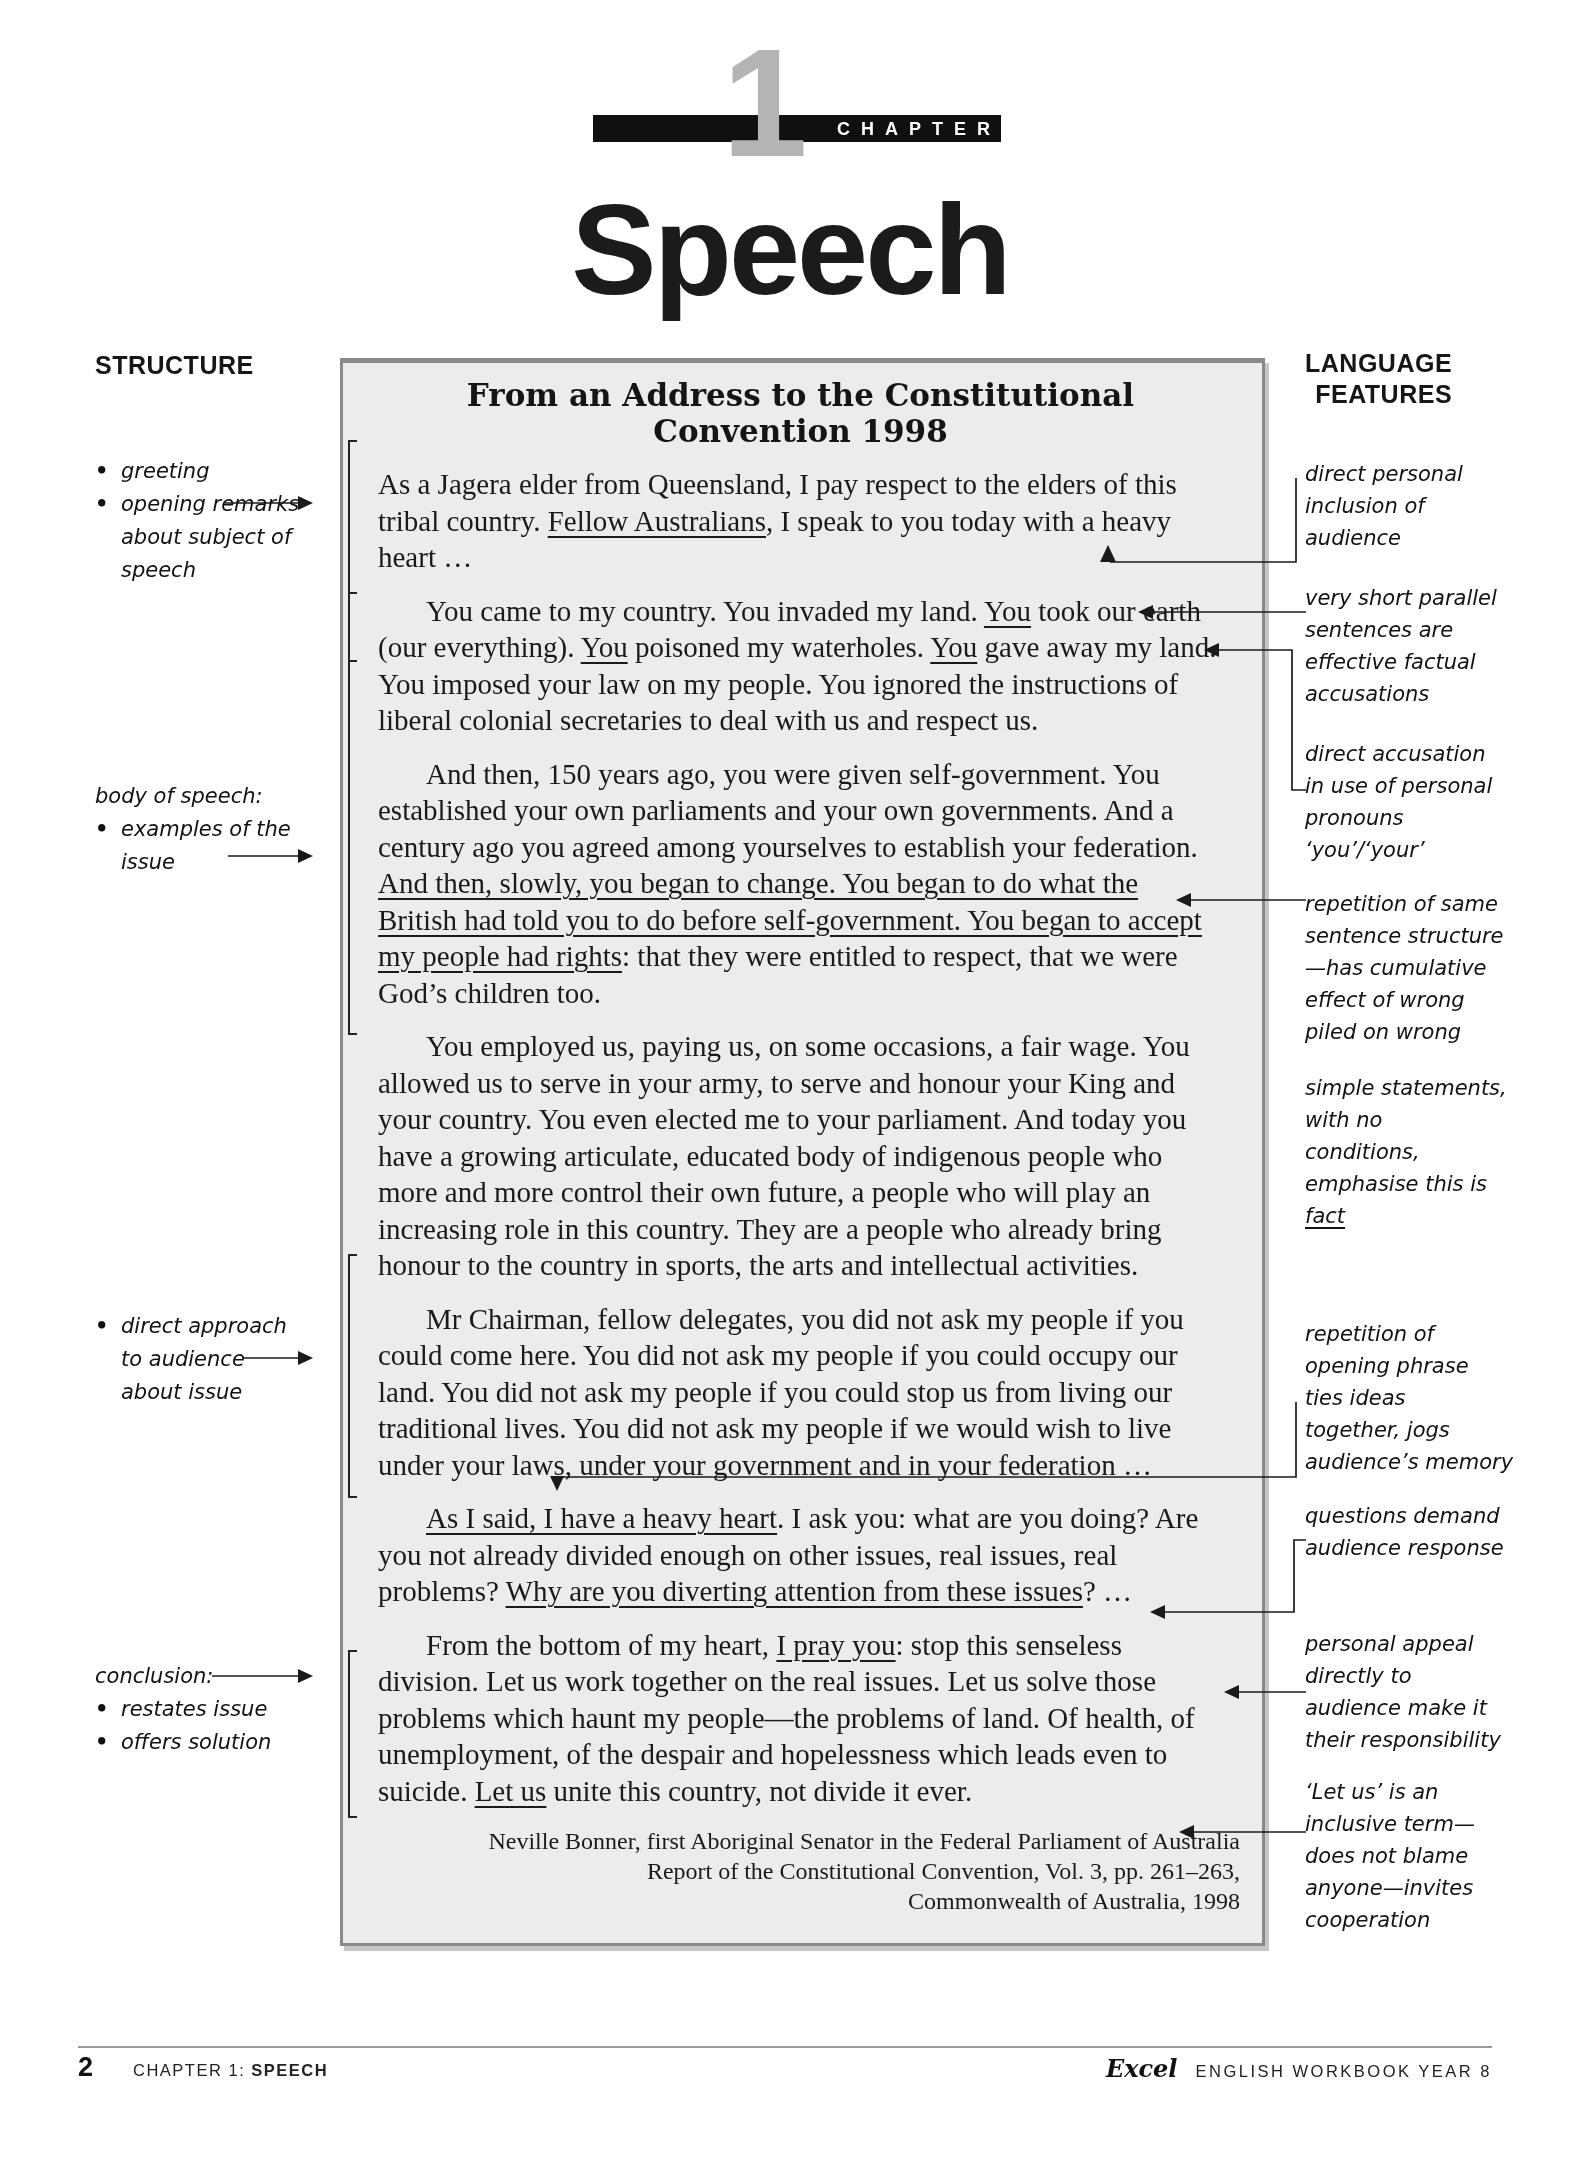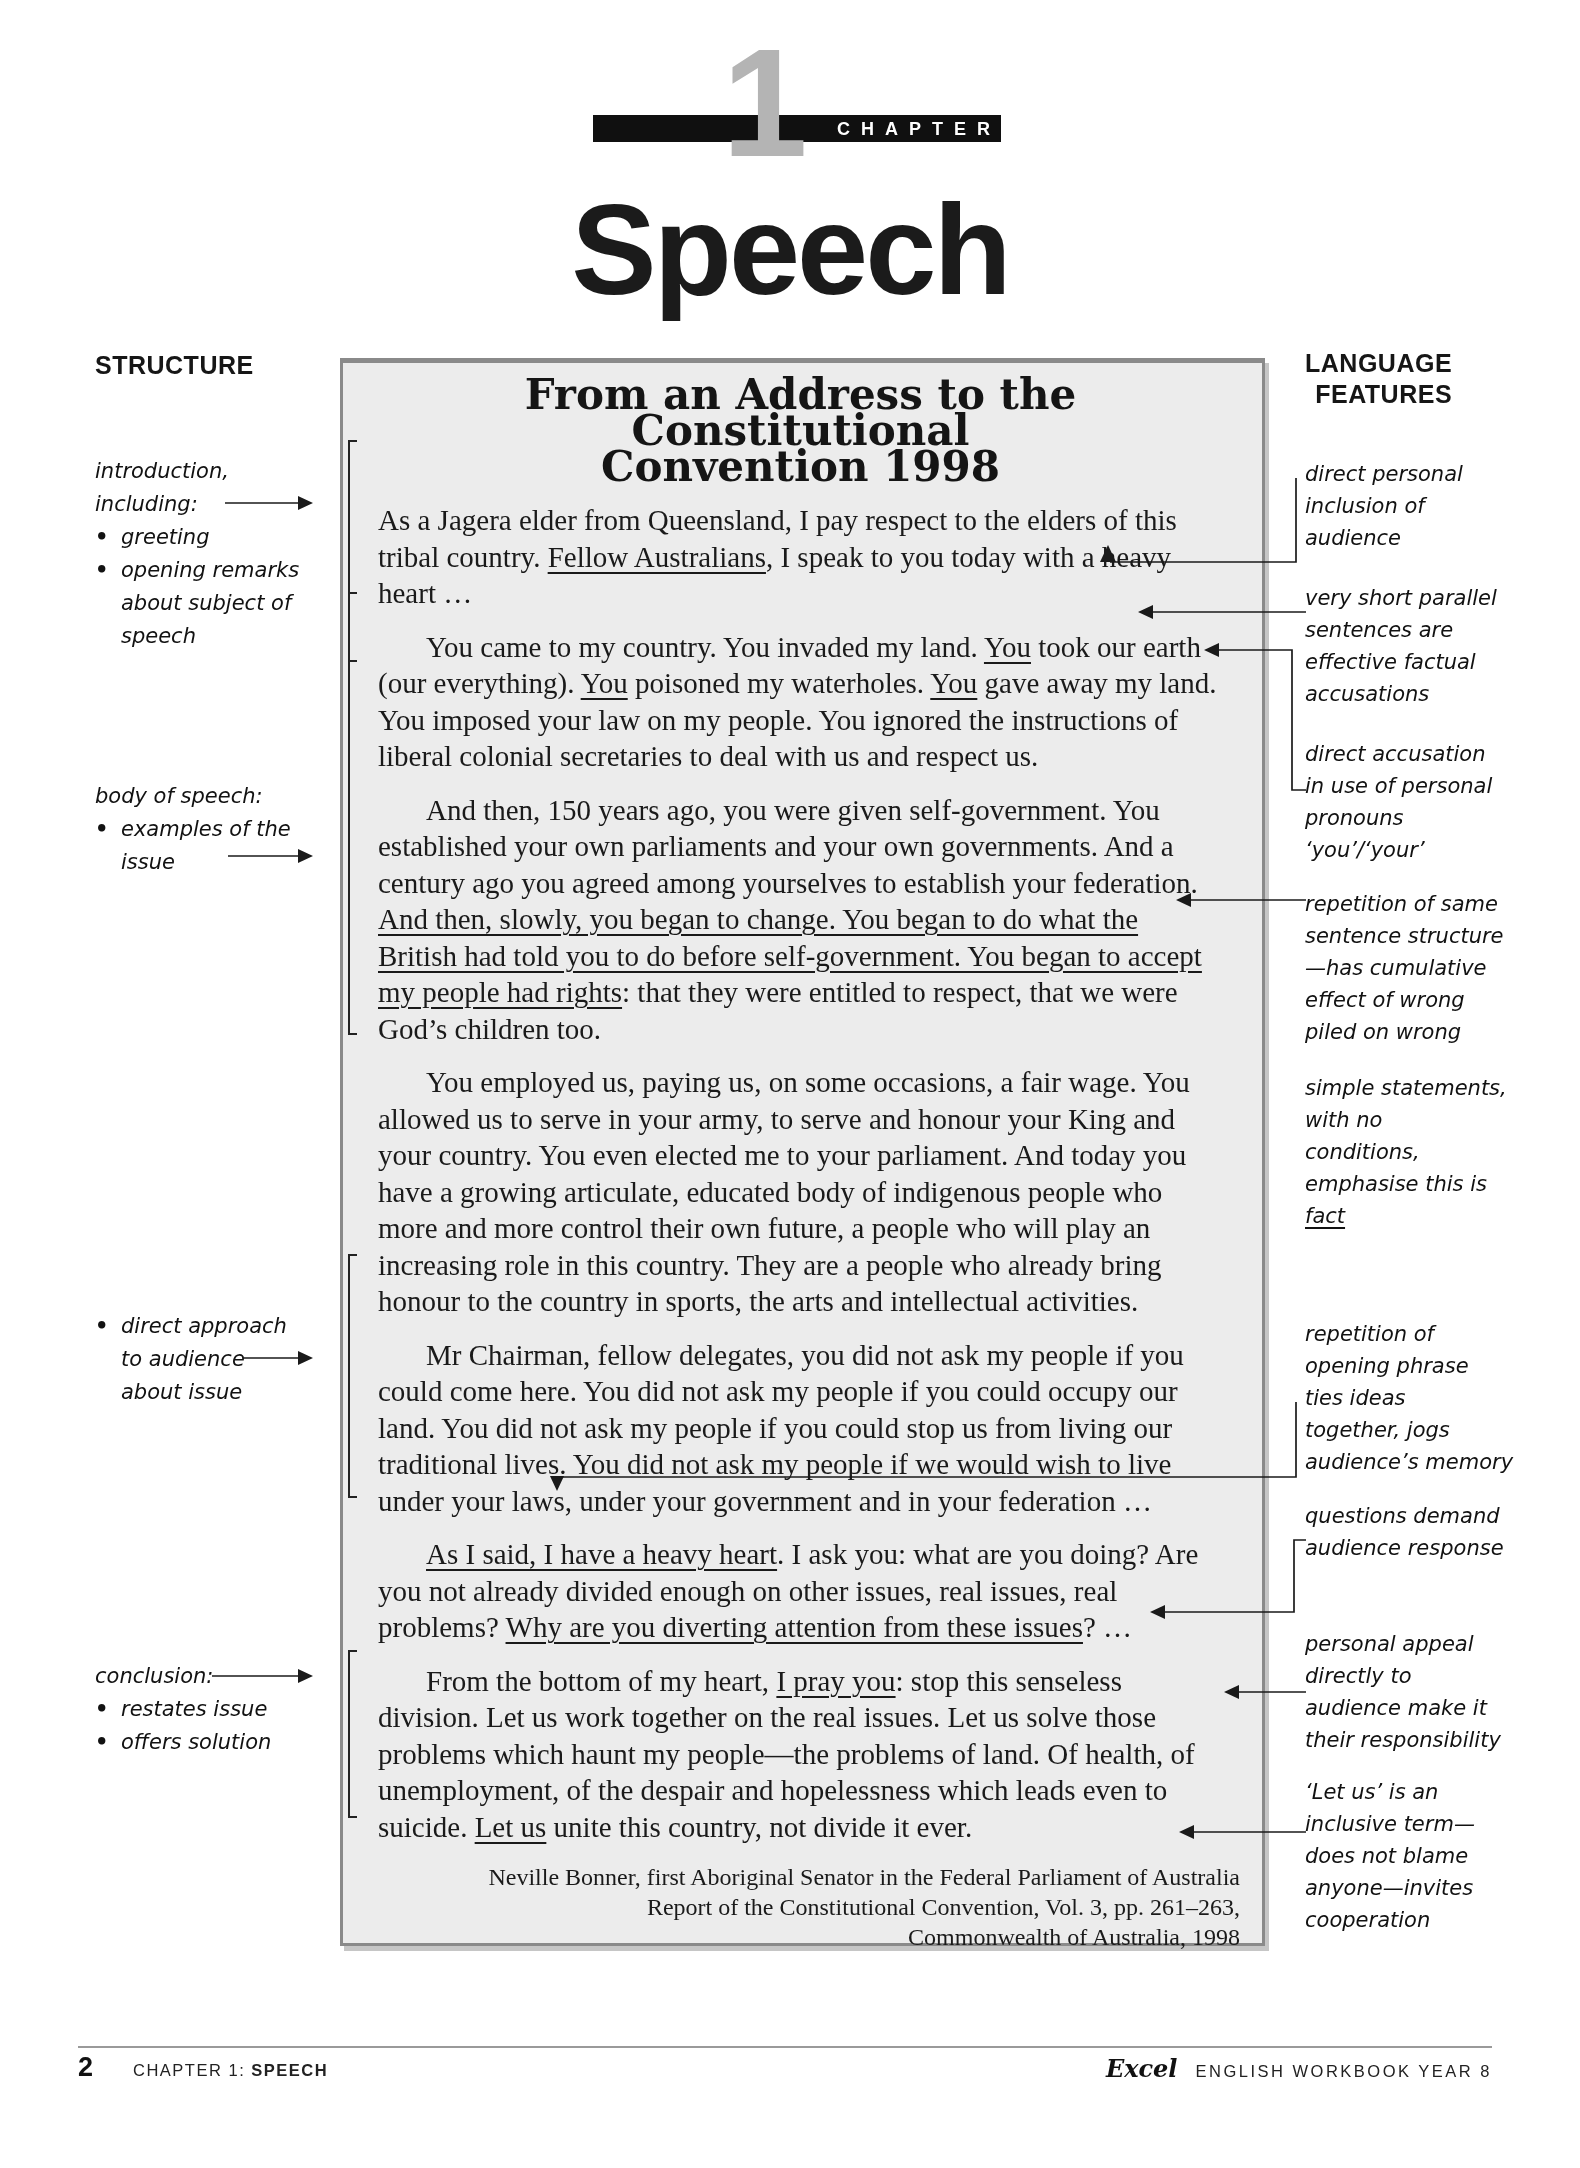--- a/index.html
+++ b/index.html
@@ -55,21 +55,21 @@
   .speech-box {
     position:absolute; left:340px; top:358px; width:925px; height:1588px;
     box-sizing:border-box; background:#ececec;
     border:3px solid #8a8a8a; border-top-width:5px;
     box-shadow:4px 5px 0 #c6c6c6;
     padding:12px 22px 0 18px;
   }
   .speech-box h2 {
     margin:2px 0 8px; text-align:center; white-space:pre-line;
     font-family:"DejaVu Serif",serif; font-weight:bold;
-    font-size:42px; line-height:36px; color:#151515;
+    font-size:31px; line-height:36px; color:#151515;
   }
   .speech-text {
     font-family:"Liberation Serif",serif; font-size:29px;
     line-height:36.5px; color:#1a1a1a;
   }
   .speech-text p { margin:17px; }
   .speech-text p + p { text-indent:48px; }
   .u { text-decoration:underline; text-decoration-thickness:1.5px; text-underline-offset:5px; }
   .attribution {
     font-family:"Liberation Serif",serif; font-size:24px; line-height:30px;
@@ -106,22 +106,20 @@
 <div class="ch-num">1</div>
 <div class="ch-bar"></div>
 <div class="ch-label">CHAPTER</div>
 <h1 class="page-title">Speech</h1>
 
 <div class="col-head" id="structure-head">STRUCTURE</div>
 <div class="col-head pre" id="language-head">LANGUAGE
 FEATURES</div>
 
 <div class="annot left-annot" style="top:455px">
-  <div class="pre">introduction,
-including:</div>
   <div class="bullet-row">
       <span class="pre">greeting</span>
     </div>
   <div class="bullet-row">
       <span class="pre">opening remarks
 about subject of
 speech</span>
     </div>
 </div>
 <div class="annot left-annot" style="top:780px">

